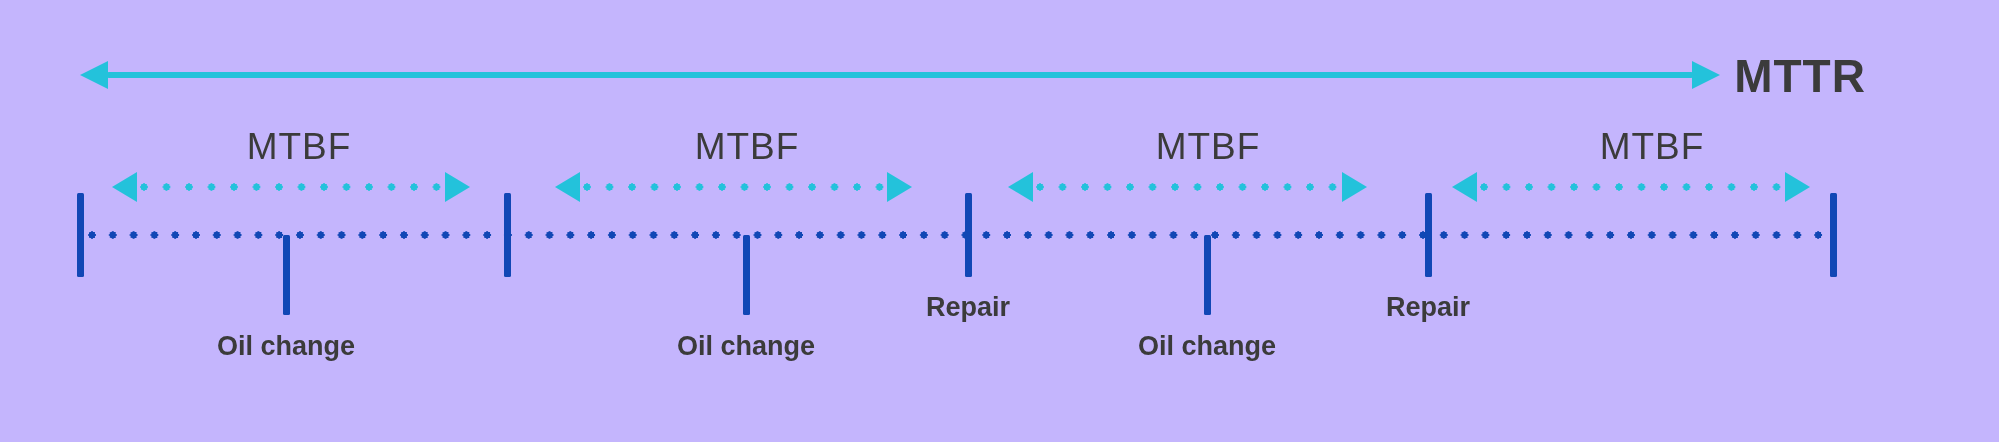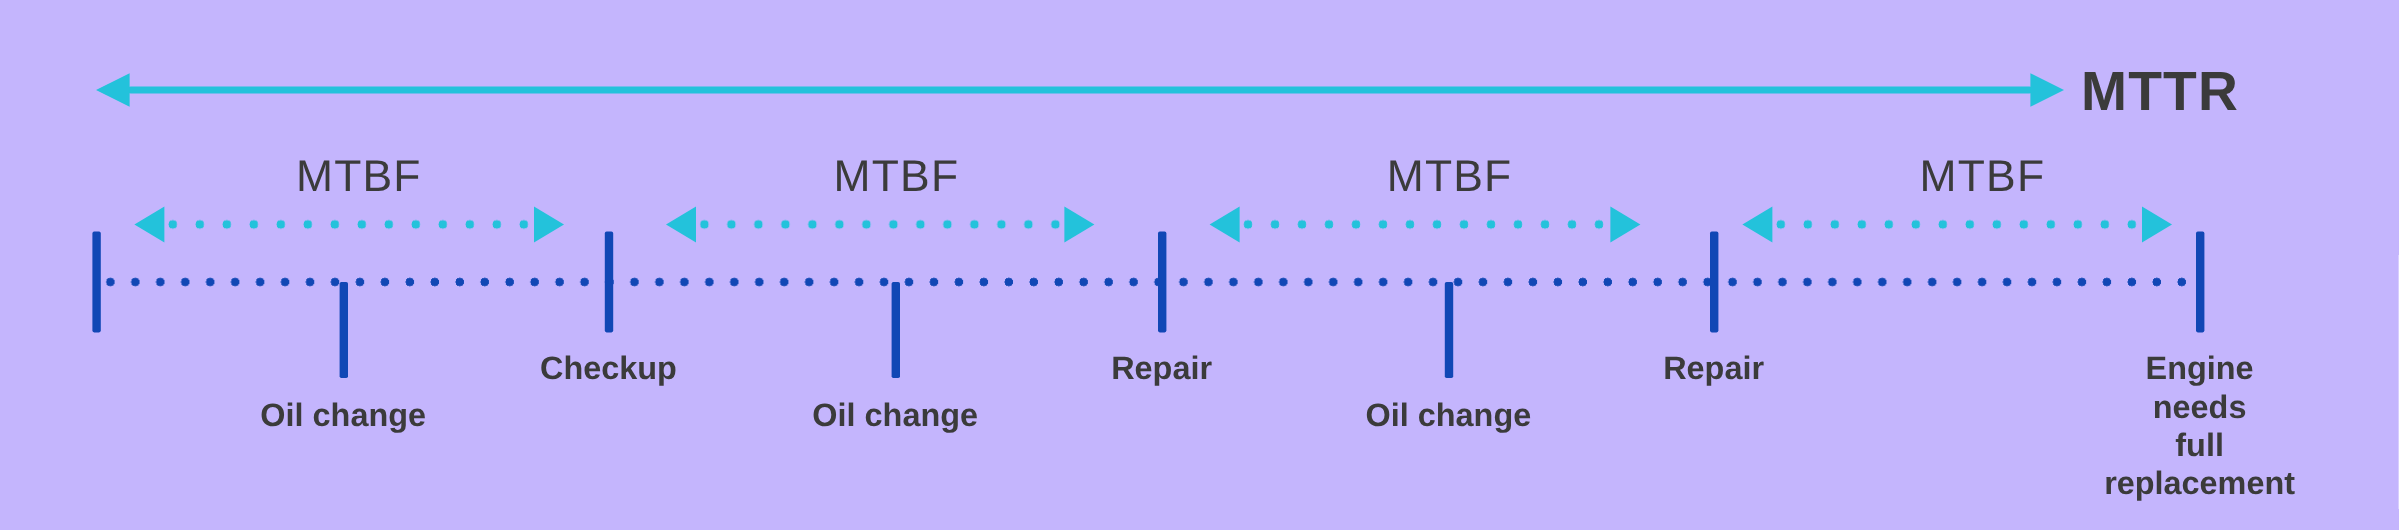--- a/index.html
+++ b/index.html
@@ -100,27 +100,24 @@
     <div class="tri tri-left" style="left: 1008px; top: 172px;"></div>
     <div class="tri tri-right" style="left: 1342px; top: 172px;"></div>
     <div class="label-mtbf" style="left: 1208px; top: 147px;">MTBF</div>
     <div class="shaft-dotted" style="left: 1480px; top: 183px; width: 302px;"></div>
     <div class="tri tri-left" style="left: 1452px; top: 172px;"></div>
     <div class="tri tri-right" style="left: 1785px; top: 172px;"></div>
     <div class="label-mtbf" style="left: 1652px; top: 147px;">MTBF</div>
     <div class="dotline" style="left: 88px; top: 231px; width: 1737px;"></div>
     <div class="tick tick-boundary" style="left: 76.5px; top: 193px;"></div>
     <div class="tick tick-boundary" style="left: 503.5px; top: 193px;"></div>
-    <div class="label-event" style="left: 507px; top: 291px;">Checkup</div>
     <div class="tick tick-boundary" style="left: 964.5px; top: 193px;"></div>
     <div class="label-event" style="left: 968px; top: 291px;">Repair</div>
     <div class="tick tick-boundary" style="left: 1424.5px; top: 193px;"></div>
     <div class="label-event" style="left: 1428px; top: 291px;">Repair</div>
     <div class="tick tick-boundary" style="left: 1829.5px; top: 193px;"></div>
-    <div class="label-event" style="left: 1833px; top: 291px;">Engine needs
-full replacement</div>
     <div class="tick tick-maintenance" style="left: 282.5px; top: 235px;"></div>
     <div class="label-event label-maintenance" style="left: 286px; top: 330px;">Oil change</div>
     <div class="tick tick-maintenance" style="left: 742.5px; top: 235px;"></div>
     <div class="label-event label-maintenance" style="left: 746px; top: 330px;">Oil change</div>
     <div class="tick tick-maintenance" style="left: 1203.5px; top: 235px;"></div>
     <div class="label-event label-maintenance" style="left: 1207px; top: 330px;">Oil change</div>
   </div>
 
 </body></html>

